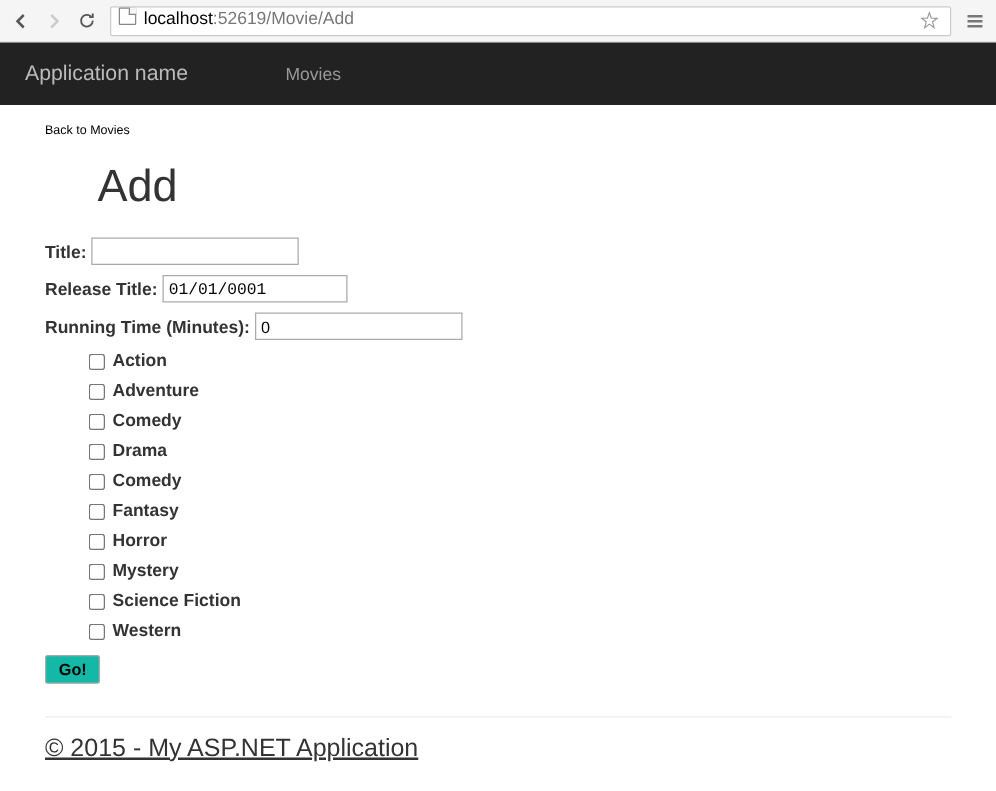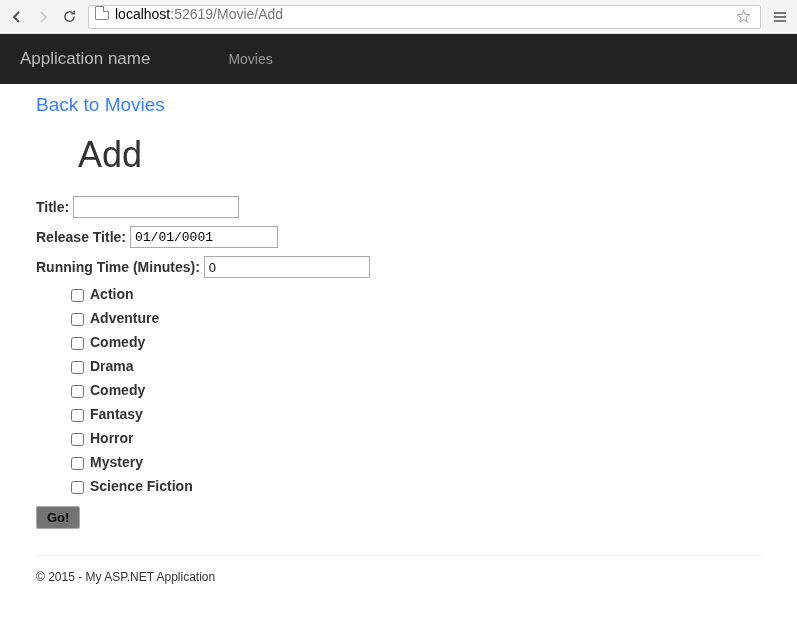--- a/index.html
+++ b/index.html
@@ -18,39 +18,39 @@
     .url-port { color: #777; }
     .star-icon, .menu-icon { width: 22px; height: 22px; display: flex; align-items: center; justify-content: center; color: #888; }
     
     
     .navbar { background: #222; height: 50px; display: flex; align-items: center; padding: 0 20px; gap: 48px; }
     .navbar-brand { color: #bbb; font-size: 17px; margin-right: 30px; }
     .navbar-link { color: #999; font-size: 14px; }
     
     
     .container { padding: 10px 36px 20px; }
-    .back-link { color: #3b82f6; text-decoration: none; font-size: 19px; display: inline-block; margin-bottom: 18px; }
+    .back-link { color: #000000; text-decoration: none; font-size: 10px; display: inline-block; margin-bottom: 18px; }
     .page-title { font-size: 36px; font-weight: 500; margin-bottom: 20px; color: #333; margin-left: 42px; }
     
     
     .form-row { margin-bottom: 8px; display: flex; align-items: center; }
     .form-label { font-weight: bold; font-size: 14px; margin-right: 4px; }
     .form-input { border: 1px solid #aaa; padding: 2px 4px; font-size: 13px; height: 22px; }
     .title-input { width: 166px; }
     .date-input { width: 148px; font-family: Liberation Mono, monospace; }
     .time-input { width: 166px; }
     
     .checkbox-row { margin-bottom: 8px; display: flex; align-items: flex-end; margin-left: 35px; }
     .checkbox-row input { margin-right: 6px; width: 13px; height: 13px; }
     .checkbox-label { font-size: 14px; font-weight: bold; }
     
-    .submit-btn { margin-top: 4px; padding: 3px 10px; font-size: 13px; border: 1px solid #aaa; background: #737373; border-radius: 2px; cursor: pointer; font-weight: bold; }
+    .submit-btn { margin-top: 4px; padding: 3px 10px; font-size: 13px; border: 1px solid #aaa; background: #14b8a6; border-radius: 2px; cursor: pointer; font-weight: bold; }
     
     hr { margin: 26px 0 14px; border: none; border-top: 1px solid #eee; }
-    .footer { font-size: 12px; color: #333; }
+    .footer { font-size: 20px; color: #333; text-decoration: underline; }
   </style>
 </head>
 <body>
 
 <div class="browser-chrome">
   <div class="nav-btn">
     <svg width="16" height="16" viewBox="0 0 16 16">
         <path d="M10 3 L5 8 L10 13" stroke="#555" stroke-width="2" fill="none"></path>
       </svg>
   </div>
@@ -136,19 +136,23 @@
         <span class="checkbox-label">Horror</span>
       </div>
       <div class="checkbox-row">
         <input type="checkbox" style="">
         <span class="checkbox-label">Mystery</span>
       </div>
       <div class="checkbox-row">
         <input type="checkbox" style="">
         <span class="checkbox-label">Science Fiction</span>
       </div>
+      <div class="checkbox-row">
+        <input type="checkbox" style="">
+        <span class="checkbox-label">Western</span>
+      </div>
     </div>
 
   <button class="submit-btn">Go!</button>
 
   <hr>
   <div class="footer">© 2015 - My ASP.NET Application</div>
 </div>
 
 </body></html>

